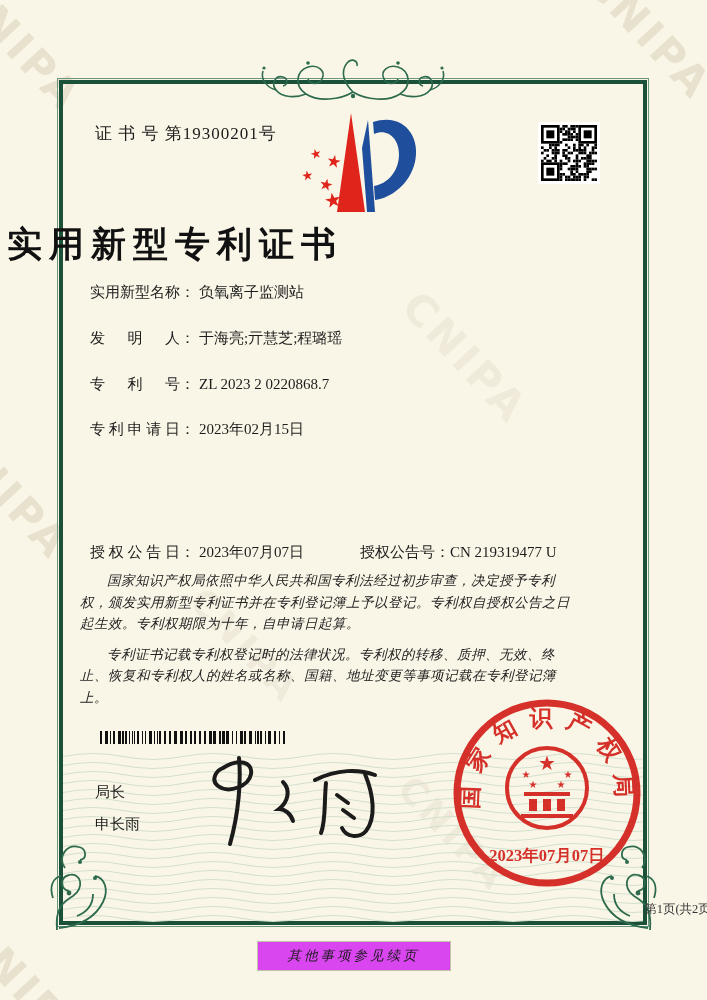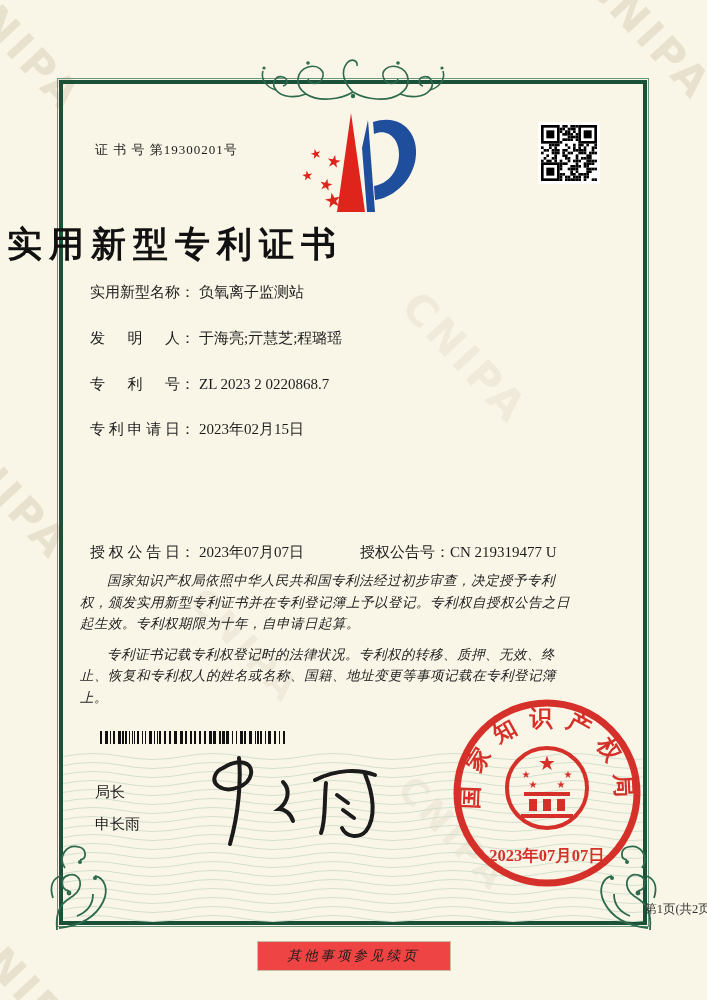--- a/index.html
+++ b/index.html
@@ -43,22 +43,22 @@
   .ornament { position:absolute; z-index:2; }
   #orn-top    { left:248px; top:56px; width:210px; height:50px; }
   #orn-bl     { left:47px;  top:838px; width:82px; height:96px; }
   #orn-br     { left:578px; top:838px; width:82px; height:96px; transform:scaleX(-1); }
 
   
   #waves { position:absolute; left:63px; top:752px; width:580px; height:171px; z-index:1; }
 
   
   .cert-no {
-    position:absolute; left:95px; top:141px;
-    font-size:13px; letter-spacing:1px; z-index:3;
+    position:absolute; left:95px; top:122px;
+    font-size:17px; letter-spacing:1px; z-index:3;
   }
   #logo { position:absolute; left:287px; top:110px; width:136px; height:108px; z-index:3; }
   .qr-wrap {
     position:absolute; left:538px; top:122px; width:62px; height:62px;
     background:#ffffff; padding:3px; z-index:3;
   }
   #qr { width:56px; height:56px; display:block; }
 
   .title {
     position:absolute; left:0; top:221px; width:100%;
@@ -95,21 +95,21 @@
     font-family:"Liberation Sans", sans-serif; }
   #signature { position:absolute; left:185px; top:752px; width:215px; height:98px; z-index:3; }
   #seal { position:absolute; left:450px; top:696px; width:194px; height:194px; z-index:4; opacity:0.92; }
 
   .page-no {
     position:absolute; left:8px; top:901px; width:100%;
     text-align:right; font-size:12.5px; z-index:3; color:#333;
   }
   .footer-note {
     position:absolute; left:50%; top:941px; transform:translateX(-50%);
-    border:1px solid #c6c0aa; background:#ef4444;
+    border:1px solid #c6c0aa; background:#d946ef;
     padding:5px 30px; font-size:13.5px; font-style:italic;
     letter-spacing:3px; z-index:3; white-space:nowrap;
   }
 </style>
 </head>
 <body>
 
 <div class="page">
 
   <span class="wm" style="left:-18px; top:-30px;">CNIPA</span>

